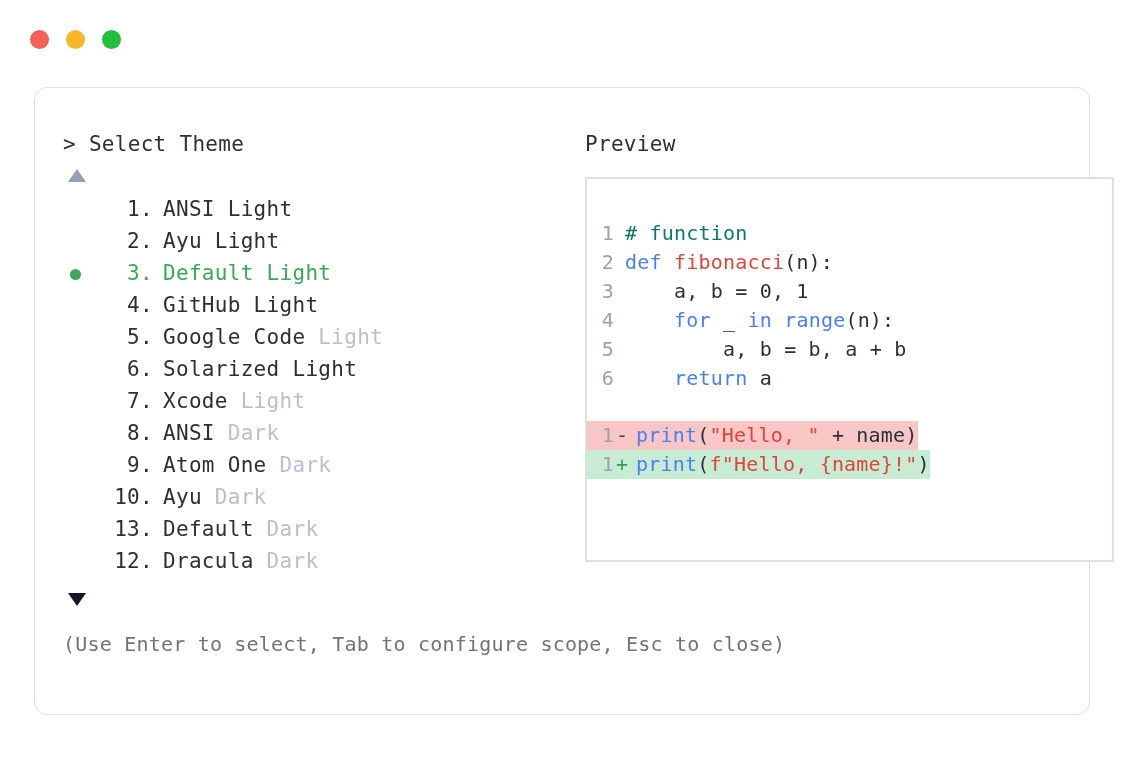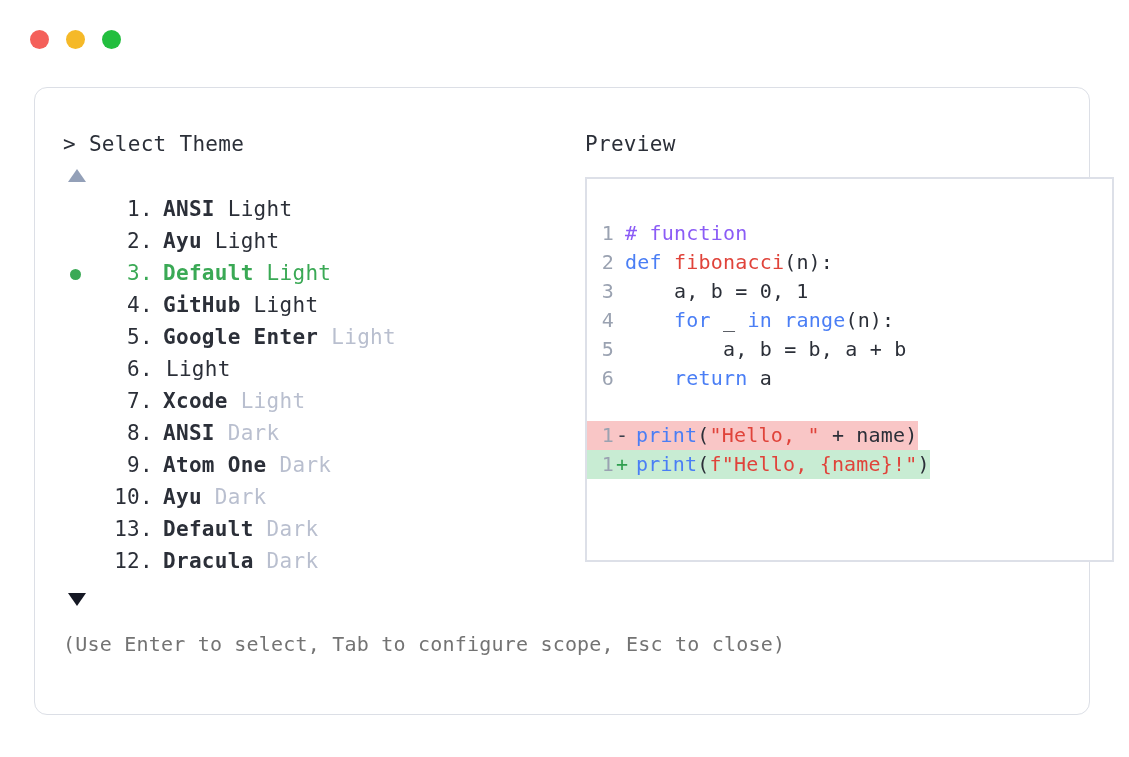--- a/index.html
+++ b/index.html
@@ -121,21 +121,21 @@
     background: #3aa955;
   }
 
   .row-index {
     display: inline-block;
     width: 56px;
     text-align: right;
     padding-left: 34px;
     white-space: pre;
   }
-  .row-name   { padding-left: 10px; white-space: pre; font-weight: bold; }
+  .row-name   { padding-left: 10px; white-space: pre; }
   .row-suffix { white-space: pre; }
 
   .theme-row.selected .row-index,
   .theme-row.selected .row-name,
   .theme-row.selected .row-suffix {
     color: #3aa955;
   }
   .suffix-dim { color: #b9bfcf; }
   .suffix-strong { color: #2b2f38; }
 
@@ -200,21 +200,21 @@
     width: fit-content;
   }
   .diff-del { background: #f9c6c6; }
   .diff-add { background: #c8ecd3; }
   .diff-sign { display: inline-block; width: 16px; text-align: center; }
   .sign-del { color: #3a3f4b; }
   .sign-add { color: #2f9e4f; }
   .diff-code { padding-left: 6px; white-space: pre; }
 
   
-  .tok-comment { color: #8b5cf6; margin-top: 24px; }
+  .tok-comment { color: #0f766e; margin-top: 24px; }
   .tok-keyword { color: #4a7ef5; text-align: center; }
   .tok-func    { color: #e0433a; margin-top: 24px; }
   .tok-builtin { color: #4a7ef5; text-align: right; }
   .tok-string  { color: #e0433a; }
   .tok-plain   { color: #2b2f38; }
 </style>
 </head>
 <body>
 
 <div class="screen">
@@ -231,22 +231,22 @@
       <div class="left-col">
         <div class="pane-title">&gt; Select Theme</div>
 
         <div class="scroll-arrow arrow-up"></div>
 
         <ul class="theme-list" id="theme-list">
             <li class="theme-row"><span class="row-index"> 1.</span><span class="row-name">ANSI</span><span class="row-suffix suffix-strong"> Light</span></li>
             <li class="theme-row"><span class="row-index"> 2.</span><span class="row-name">Ayu</span><span class="row-suffix suffix-strong"> Light</span></li>
             <li class="theme-row selected"><span class="bullet"></span><span class="row-index"> 3.</span><span class="row-name">Default</span><span class="row-suffix suffix-strong"> Light</span></li>
             <li class="theme-row"><span class="row-index"> 4.</span><span class="row-name">GitHub</span><span class="row-suffix suffix-strong"> Light</span></li>
-            <li class="theme-row"><span class="row-index"> 5.</span><span class="row-name">Google Enter</span><span class="row-suffix suffix-dim"> Light</span></li>
-            <li class="theme-row"><span class="row-index"> 6.</span><span class="row-suffix suffix-strong"> Light</span></li>
+            <li class="theme-row"><span class="row-index"> 5.</span><span class="row-name">Google Code</span><span class="row-suffix suffix-dim"> Light</span></li>
+            <li class="theme-row"><span class="row-index"> 6.</span><span class="row-name">Solarized</span><span class="row-suffix suffix-strong"> Light</span></li>
             <li class="theme-row"><span class="row-index"> 7.</span><span class="row-name">Xcode</span><span class="row-suffix suffix-dim"> Light</span></li>
             <li class="theme-row"><span class="row-index"> 8.</span><span class="row-name">ANSI</span><span class="row-suffix suffix-dim"> Dark</span></li>
             <li class="theme-row"><span class="row-index"> 9.</span><span class="row-name">Atom One</span><span class="row-suffix suffix-dim"> Dark</span></li>
             <li class="theme-row"><span class="row-index">10.</span><span class="row-name">Ayu</span><span class="row-suffix suffix-dim"> Dark</span></li>
             <li class="theme-row"><span class="row-index">13.</span><span class="row-name">Default</span><span class="row-suffix suffix-dim"> Dark</span></li>
             <li class="theme-row"><span class="row-index">12.</span><span class="row-name">Dracula</span><span class="row-suffix suffix-dim"> Dark</span></li>
           </ul>
 
         <div class="scroll-arrow arrow-down"></div>
       </div>

